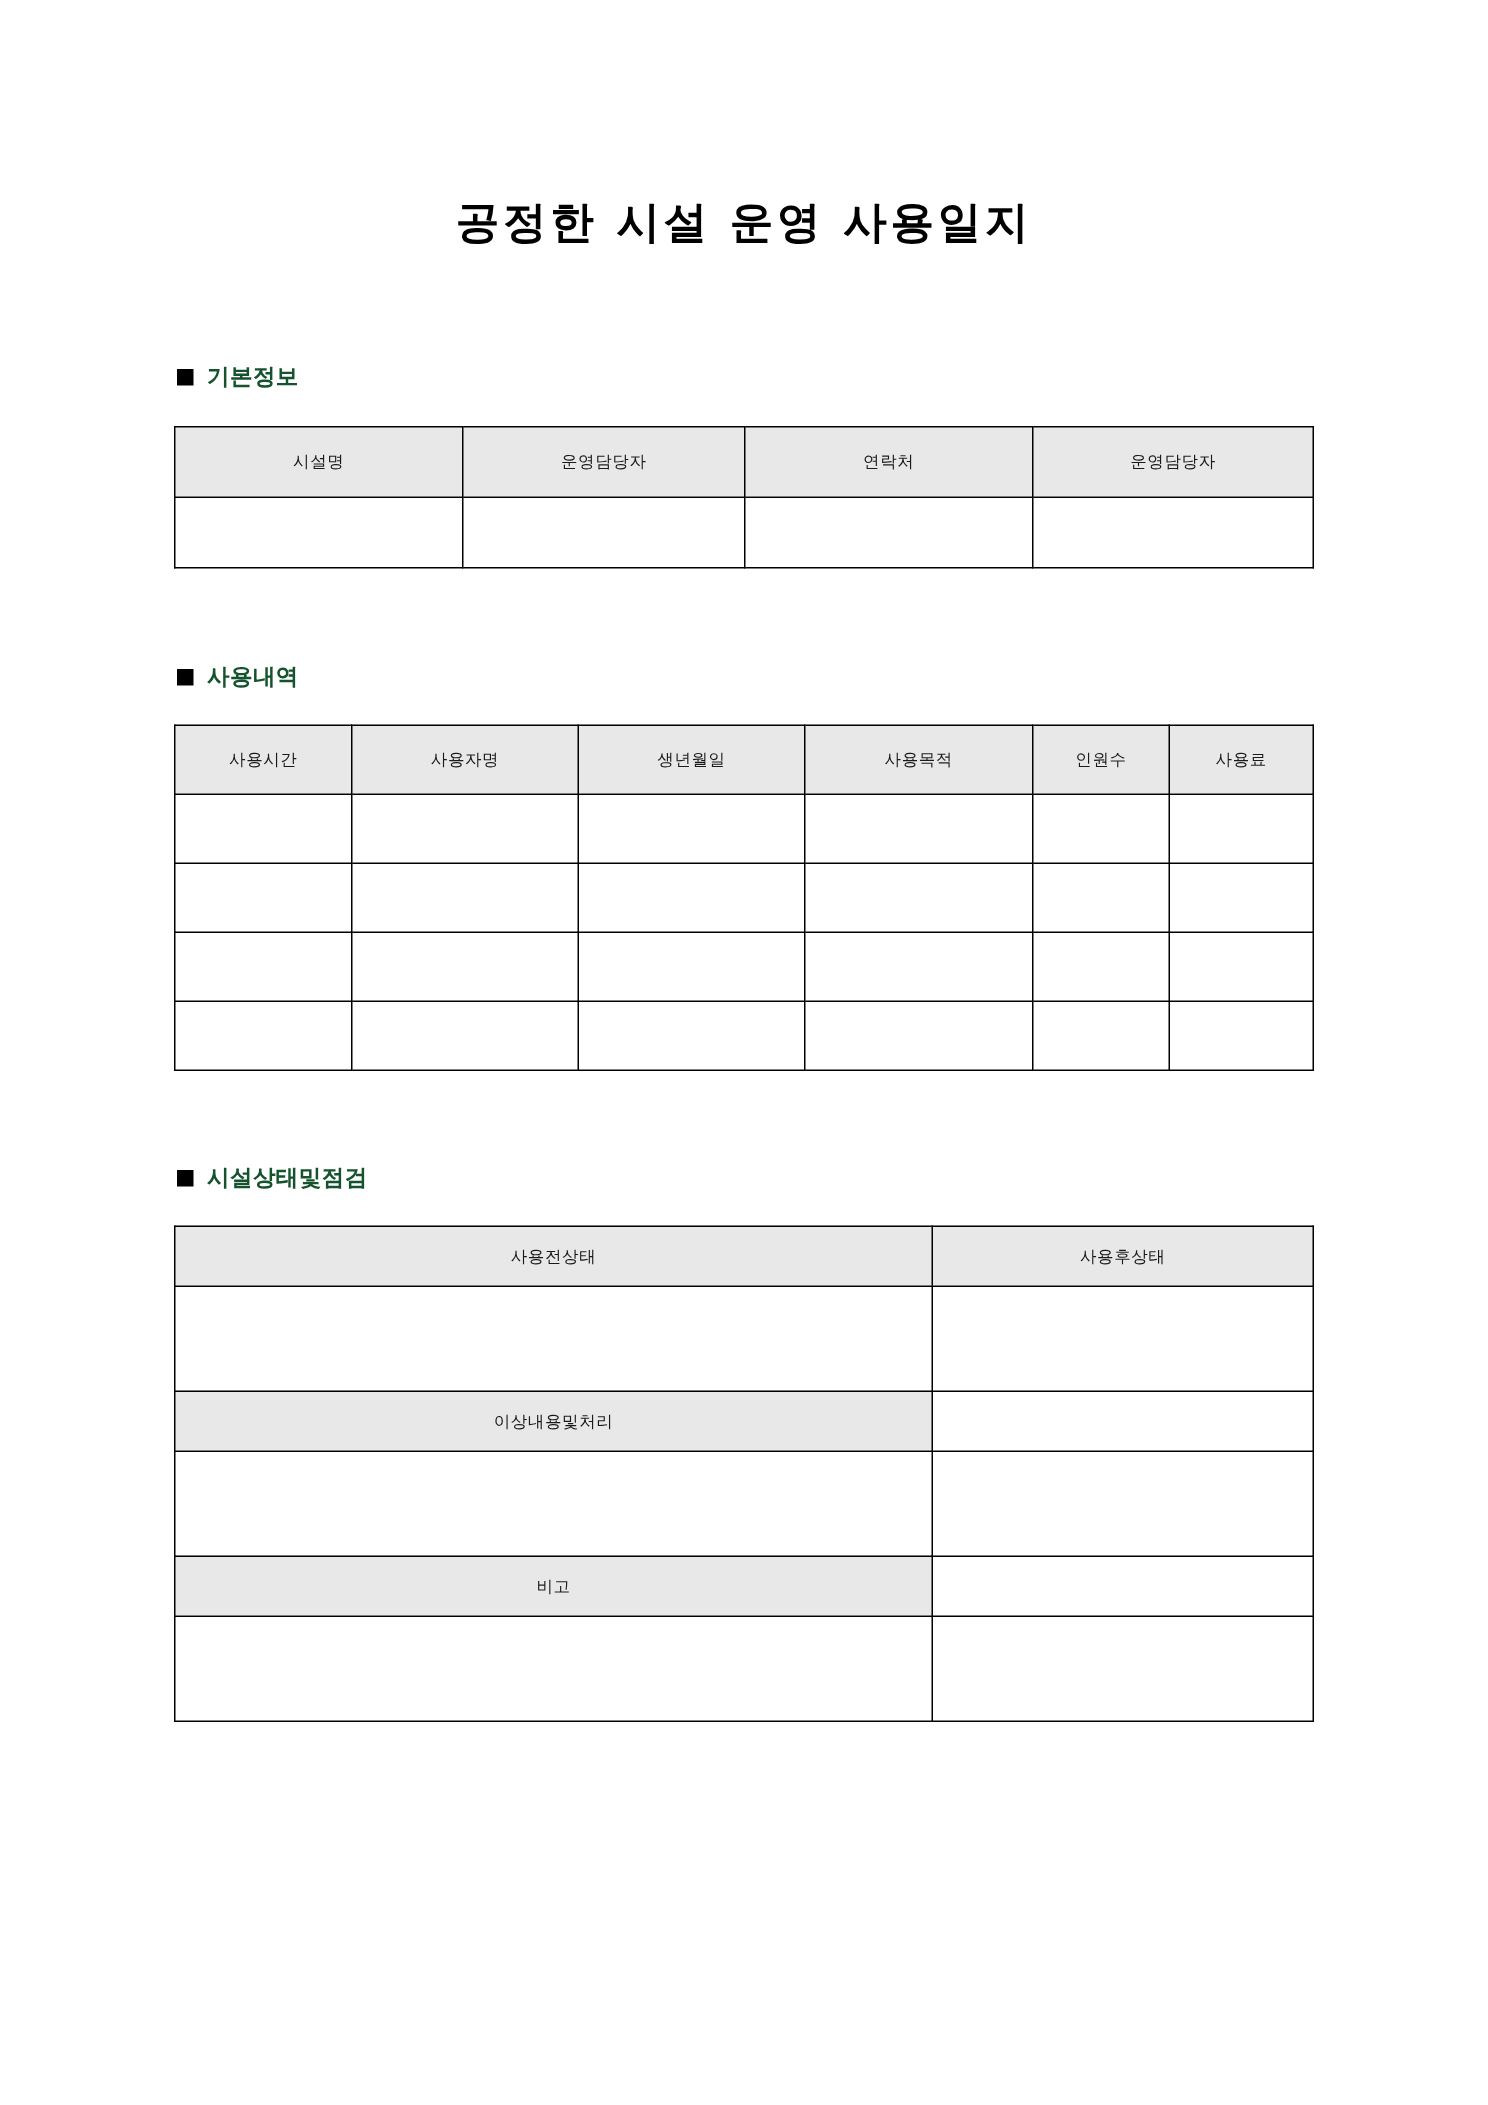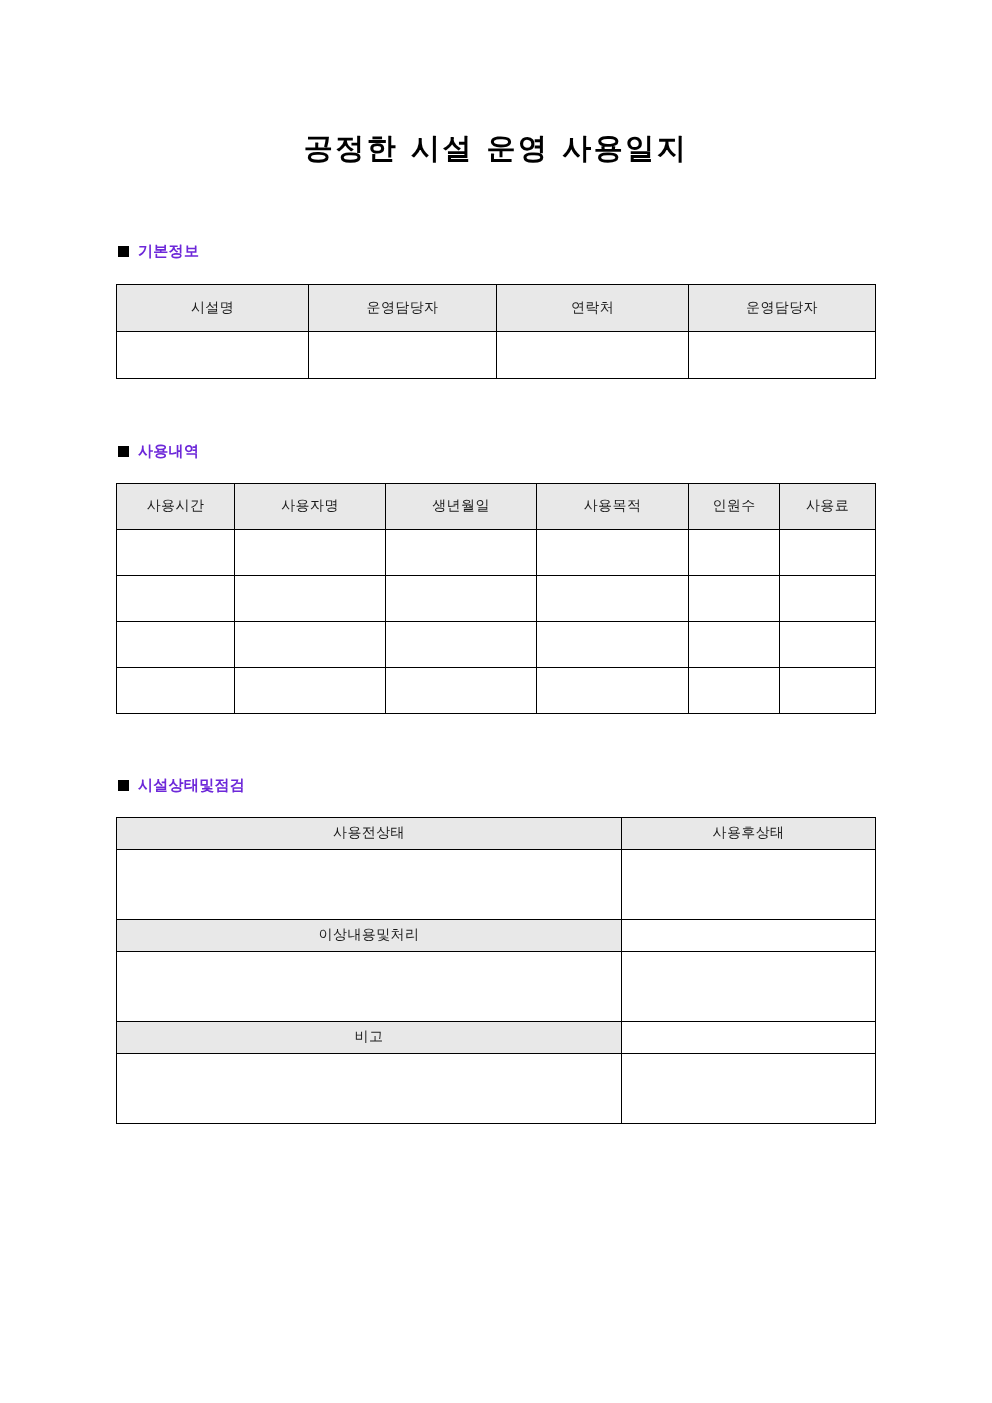--- a/index.html
+++ b/index.html
@@ -42,43 +42,43 @@
   .section {
     margin: 0;
   }
   .section-heading {
     display: flex;
     align-items: center;
     margin-left: 118px;
     font-size: 15px;
     font-weight: bold;
     letter-spacing: 0.3px;
-    color: #6d28d9;
+    color: #14532d;
   }
   .bullet-square {
     display: inline-block;
     width: 11px;
     height: 11px;
     background: #000000;
     margin-right: 9px;
     flex: none;
   }
 
   
   table.form-table {
     border-collapse: collapse;
     margin-left: 116px;
     width: 759px;
     table-layout: fixed;
   }
   table.form-table td,
   table.form-table th {
     border: 1.4px solid #000000;
-    padding: 0;
-    font-size: 14px;
+    padding: 12px;
+    font-size: 11px;
     font-weight: normal;
     text-align: center;
     vertical-align: middle;
     color: #1a1a1a;
     letter-spacing: 0.4px;
   }
   .hdr-cell {
     background: #e8e8e8;
   }
   .blank-cell {

